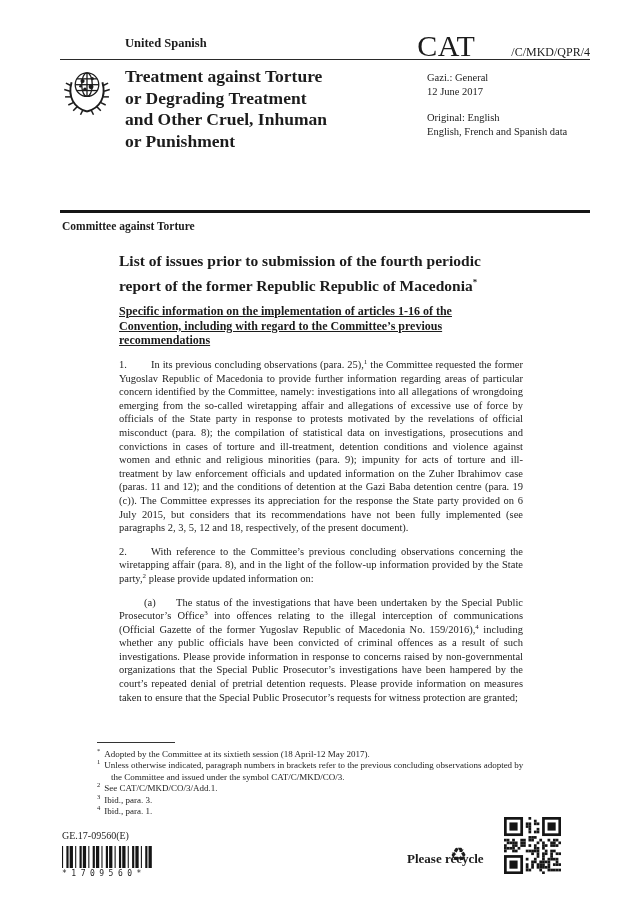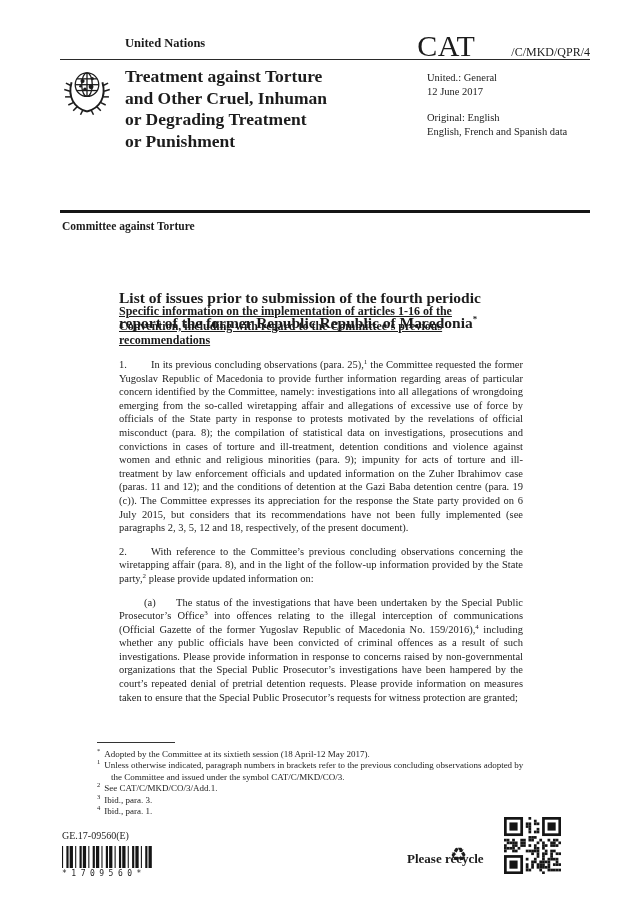--- a/index.html
+++ b/index.html
@@ -12,21 +12,21 @@
   .symbol-main{font-size:30px;letter-spacing:0.5px;}
   .symbol-suffix{font-size:12px;margin-left:36px;}
   .rule-thin{left:60px;top:59px;width:530px;height:1px;background:#2a2a2a;}
   .emblem{left:61px;top:64px;}
   .conv-title{left:125px;top:66px;font-size:17.5px;font-weight:bold;line-height:21.5px;}
   .meta{left:427px;top:71px;font-size:10.5px;line-height:13.5px;}
   .meta-gap{height:13px;}
   .rule-thick{left:60px;top:210px;width:530px;height:3px;background:#151515;}
   
   .committee{left:62px;top:220px;font-size:11.5px;font-weight:bold;}
-  .doc-title{left:119px;top:250px;width:420px;font-size:15.5px;font-weight:bold;line-height:21.5px;margin-top:37px;}
+  .doc-title{left:119px;top:250px;width:420px;font-size:15.5px;font-weight:bold;line-height:21.5px;}
   .doc-title sup{font-size:9px;}
   .doc-subtitle{left:119px;top:304px;width:382px;font-size:12px;font-weight:bold;line-height:14.6px;text-decoration:underline;}
   
   .body-col{left:119px;top:358px;width:404px;font-size:10.5px;line-height:13.6px;text-align:justify;}
   .body-col p{margin:0 0 10px 0;}
   .pnum{display:inline-block;width:32px;}
   .item-first{text-indent:25px;}
   .item-label{display:inline-block;width:32px;text-indent:0;}
   sup.fnref{font-size:7px;vertical-align:super;line-height:0;}
   
@@ -40,21 +40,21 @@
   .barcode-digits{left:62px;top:869px;font-family:"DejaVu Sans Mono", monospace;font-size:8px;letter-spacing:4.5px;}
   .recycle-label{left:407px;top:851px;font-size:13px;font-weight:bold;}
   .recycle-glyph{left:450px;top:843px;font-family:"DejaVu Sans", sans-serif;font-size:19px;}
   .qr{left:504px;top:817px;}
 </style>
 </head>
 <body>
 
 <div class="page">
 
-  <div class="abs org-name">United Nations</div>
+  <div class="abs org-name">United Spanish</div>
   <div class="abs symbol">
     <span class="symbol-main">CAT</span><span class="symbol-suffix">/C/MKD/QPR/4</span>
   </div>
   <div class="abs rule-thin"></div>
 
   <div class="abs emblem">
     <svg width="52" height="56" viewBox="0 0 64 68">
       <g fill="none" stroke="#1c1c1c" stroke-width="1.6">
         <circle cx="32" cy="25" r="14.5"></circle>
         <ellipse cx="32" cy="25" rx="6.5" ry="14.5"></ellipse>
@@ -86,27 +86,27 @@
           <path d="M52,40 l7,0"></path>
         <path d="M49,47 l6,3"></path>
           <path d="M44,52 l5,5"></path>
           <path d="M37,56 l3,6"></path>
       </g>
     </svg>
   </div>
 
   <div class="abs conv-title">
     <div>Treatment against Torture</div>
+    <div>or Degrading Treatment</div>
     <div>and Other Cruel, Inhuman</div>
-    <div>or Degrading Treatment</div>
     <div>or Punishment</div>
   </div>
 
   <div class="abs meta">
-    <div>United.: General</div>
+    <div>Gazi.: General</div>
     <div>12 June 2017</div>
     <div class="meta-gap"></div>
     <div>Original: English</div>
     <div>English, French and Spanish data</div>
   </div>
 
   <div class="abs rule-thick"></div>
 
   <div class="abs committee">Committee against Torture</div>
 

